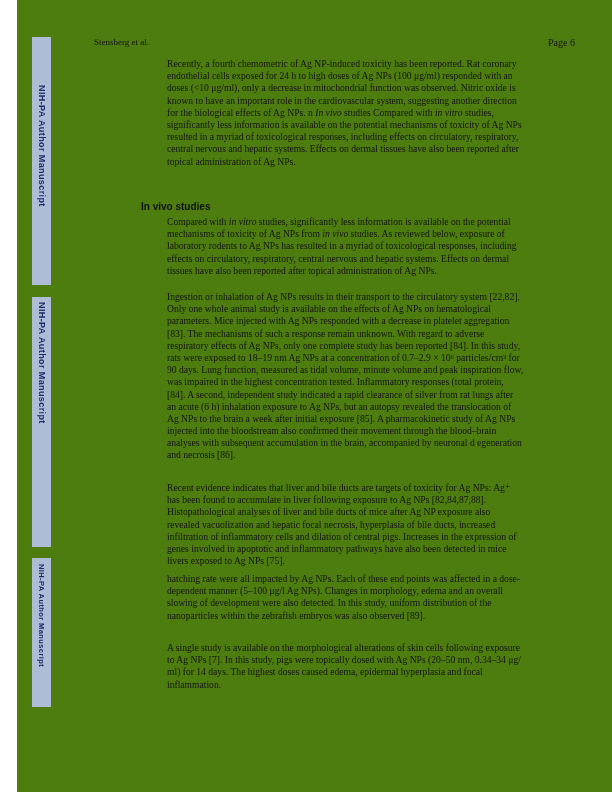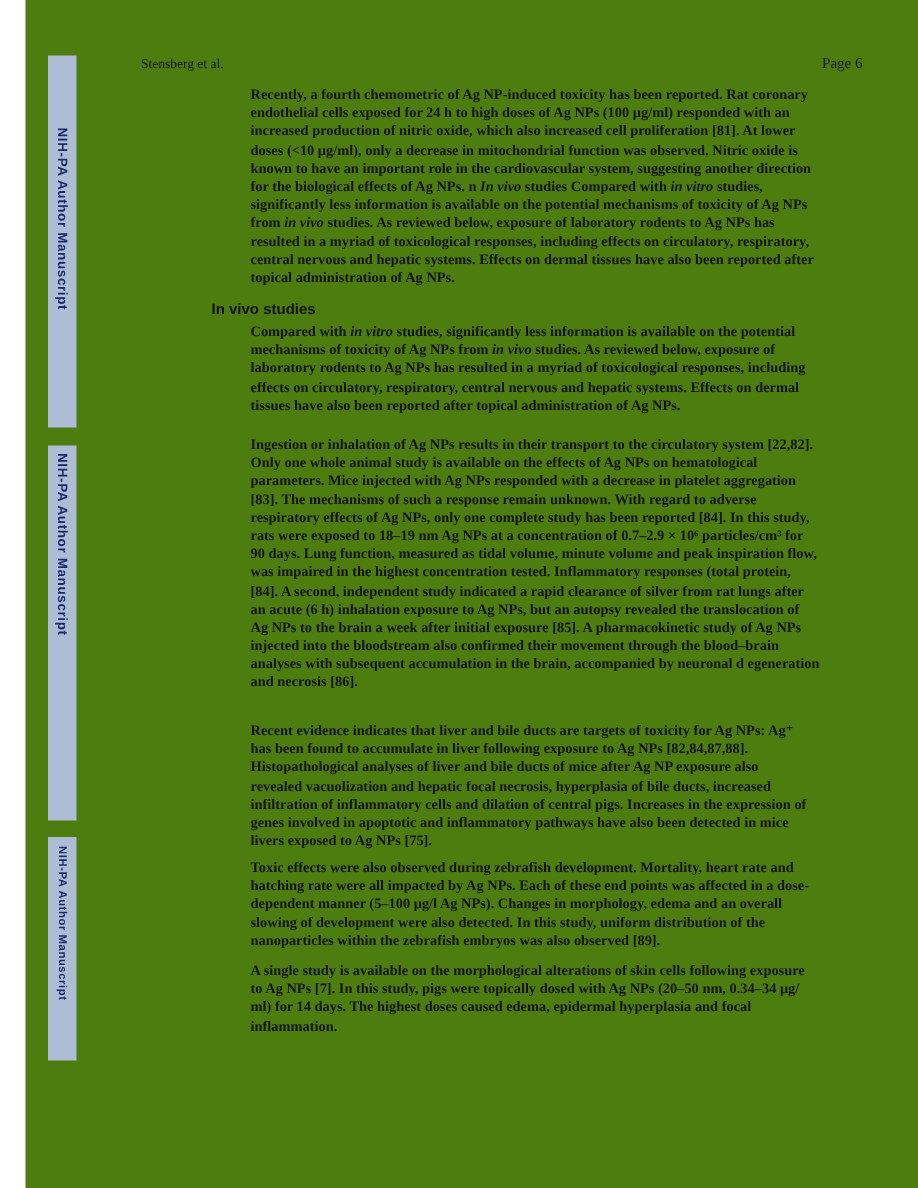--- a/index.html
+++ b/index.html
@@ -42,21 +42,21 @@
     position:absolute;left:430px;top:37px;width:128px;
     text-align:right;font-size:10px;
   }
   
   .section-heading{
     position:absolute;left:89px;top:201px;margin:0;
     font-family:"Liberation Sans","DejaVu Sans",sans-serif;
     font-size:10px;font-weight:bold;color:#111;padding-left:35px;
   }
   
-  .para{position:absolute;left:150px;font-size:9.6px;font-weight:bold;}
+  .para{position:absolute;left:150px;font-size:9.6px;}
   .tline{height:12.2px;line-height:12.2px;white-space:pre;}
   .it{font-style:italic;}
   .p1{top:58px;}
   .p2{top:216px;}
   .p3{top:291px;}
   .p4{top:482px;}
   .p5{top:573px;}
   .p6{top:642px;}
   
   .footer{position:absolute;left:155px;top:711px;font-size:7.9px;}
@@ -76,26 +76,24 @@
   <div class="wmbar bar3">
     <span class="wmtext">NIH-PA Author Manuscript</span>
   </div>
 
   <div class="header-author">Stensberg et al.</div>
   <div class="header-page">Page 6</div>
 
   <div class="para p1">
       <div class="tline"><span>Recently, a fourth chemometric of Ag NP-induced toxicity has been reported. Rat coronary</span></div>
       <div class="tline"><span>endothelial cells exposed for 24 h to high doses of Ag NPs (100 μg/ml) responded with an</span></div>
-      <div class="tline"><span>increased production of nitric oxide, which also increased cell proliferation [81]. At lower</span></div>
       <div class="tline"><span>doses (&lt;10 μg/ml), only a decrease in mitochondrial function was observed. Nitric oxide is</span></div>
       <div class="tline"><span>known to have an important role in the cardiovascular system, suggesting another direction</span></div>
       <div class="tline"><span>for the biological effects of Ag NPs. n </span><span class="it">In vivo</span><span> studies Compared with </span><span class="it">in vitro</span><span> studies,</span></div>
       <div class="tline"><span>significantly less information is available on the potential mechanisms of toxicity of Ag NPs</span></div>
-      <div class="tline"><span>from </span><span class="it">in vivo</span><span> studies. As reviewed below, exposure of laboratory rodents to Ag NPs has</span></div>
       <div class="tline"><span>resulted in a myriad of toxicological responses, including effects on circulatory, respiratory,</span></div>
       <div class="tline"><span>central nervous and hepatic systems. Effects on dermal tissues have also been reported after</span></div>
       <div class="tline"><span>topical administration of Ag NPs.</span></div>
     </div>
 
   <h2 class="section-heading">In vivo studies</h2>
 
   <div class="para p2">
       <div class="tline"><span>Compared with </span><span class="it">in vitro</span><span> studies, significantly less information is available on the potential</span></div>
       <div class="tline"><span>mechanisms of toxicity of Ag NPs from </span><span class="it">in vivo</span><span> studies. As reviewed below, exposure of</span></div>
@@ -122,21 +120,20 @@
   <div class="para p4">
       <div class="tline"><span>Recent evidence indicates that liver and bile ducts are targets of toxicity for Ag NPs: Ag⁺</span></div>
       <div class="tline"><span>has been found to accumulate in liver following exposure to Ag NPs [82,84,87,88].</span></div>
       <div class="tline"><span>Histopathological analyses of liver and bile ducts of mice after Ag NP exposure also</span></div>
       <div class="tline"><span>revealed vacuolization and hepatic focal necrosis, hyperplasia of bile ducts, increased</span></div>
       <div class="tline"><span>infiltration of inflammatory cells and dilation of central pigs. Increases in the expression of</span></div>
       <div class="tline"><span>genes involved in apoptotic and inflammatory pathways have also been detected in mice</span></div>
       <div class="tline"><span>livers exposed to Ag NPs [75].</span></div>
     </div>
   <div class="para p5">
-      <div class="tline"><span>Toxic effects were also observed during zebrafish development. Mortality, heart rate and</span></div>
       <div class="tline"><span>hatching rate were all impacted by Ag NPs. Each of these end points was affected in a dose-</span></div>
       <div class="tline"><span>dependent manner (5–100 μg/l Ag NPs). Changes in morphology, edema and an overall</span></div>
       <div class="tline"><span>slowing of development were also detected. In this study, uniform distribution of the</span></div>
       <div class="tline"><span>nanoparticles within the zebrafish embryos was also observed [89].</span></div>
     </div>
   <div class="para p6">
       <div class="tline"><span>A single study is available on the morphological alterations of skin cells following exposure</span></div>
       <div class="tline"><span>to Ag NPs [7]. In this study, pigs were topically dosed with Ag NPs (20–50 nm, 0.34–34 μg/</span></div>
       <div class="tline"><span>ml) for 14 days. The highest doses caused edema, epidermal hyperplasia and focal</span></div>
       <div class="tline"><span>inflammation.</span></div>

